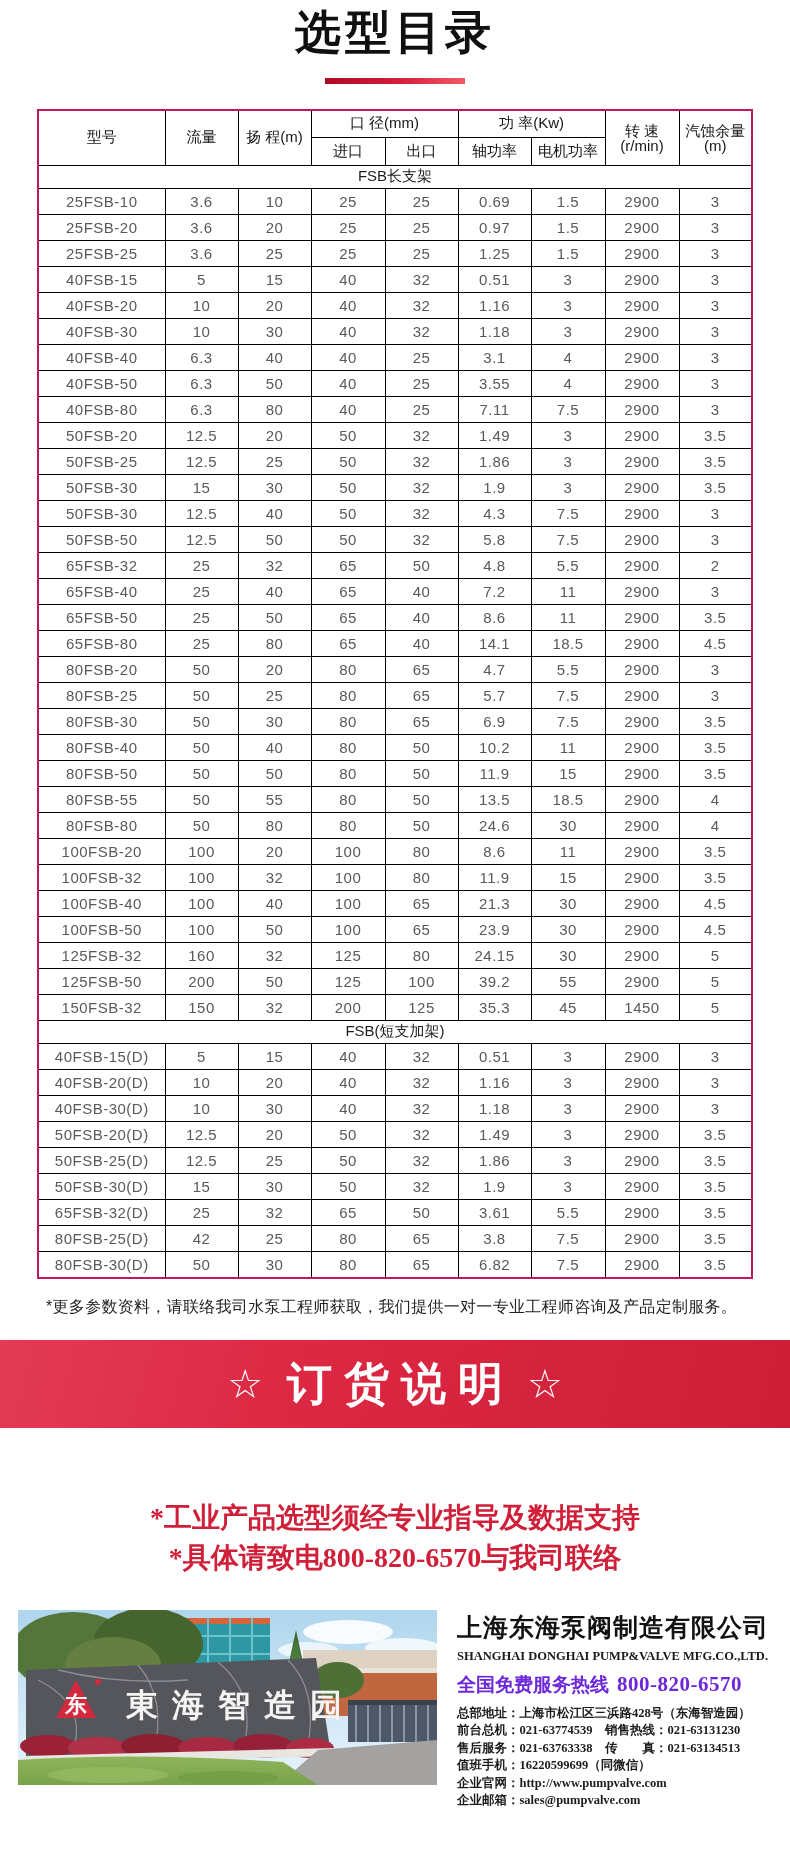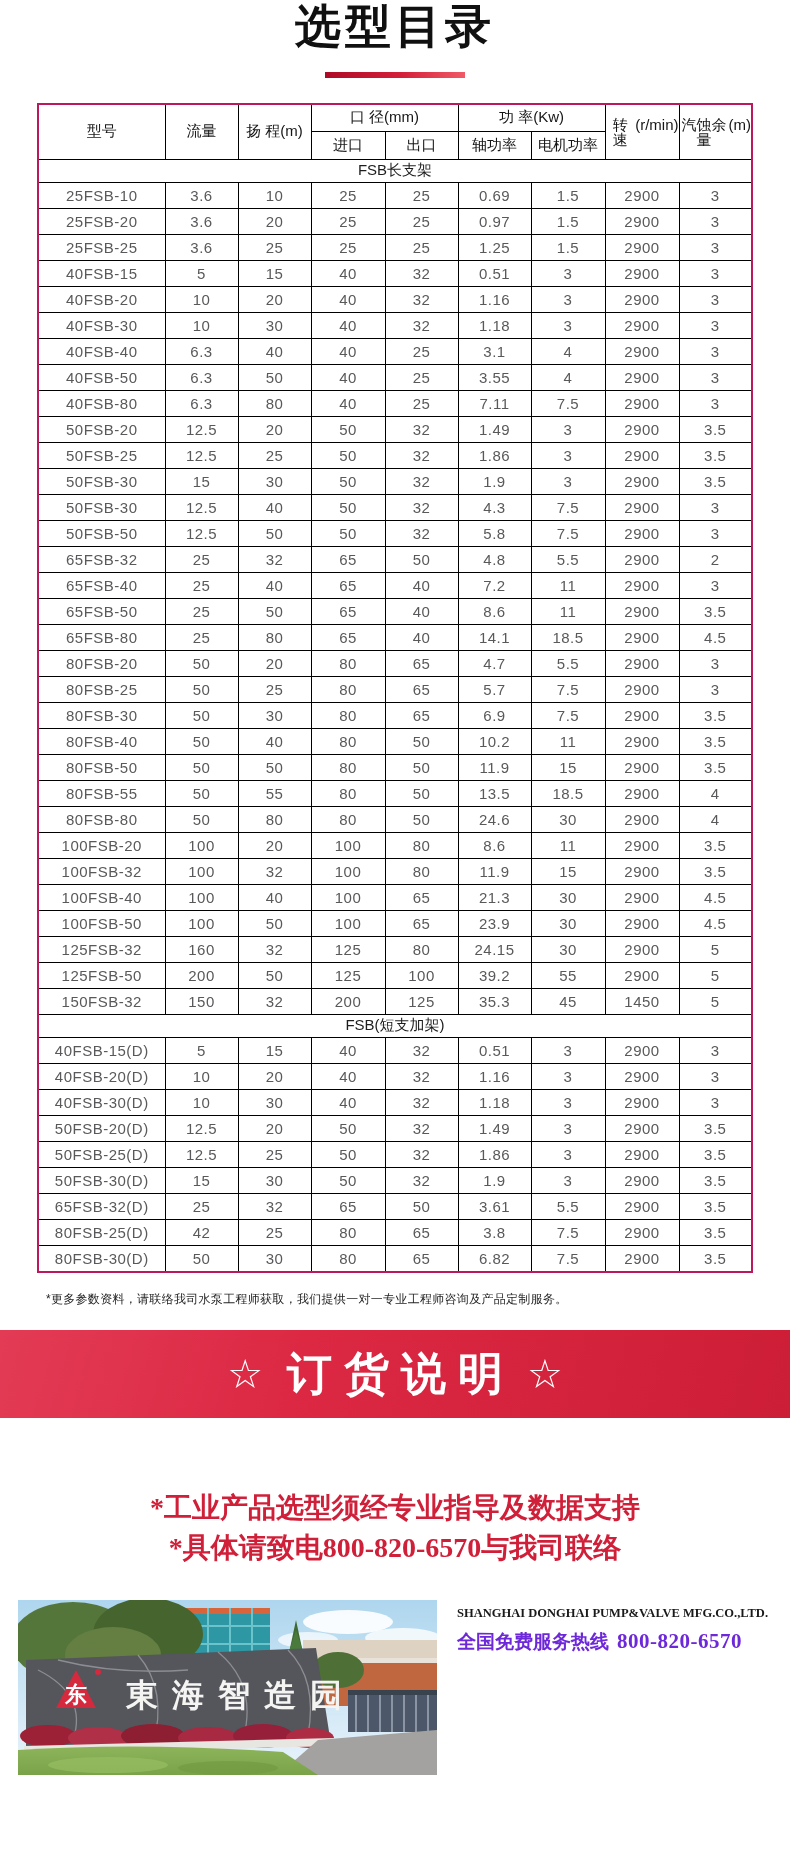--- a/index.html
+++ b/index.html
@@ -2,38 +2,38 @@
 <html><head>
 <meta charset="utf-8">
 <style>
   html,body{margin:0;padding:0;}
   body{
     width:790px;min-height:1857px;background:#ffffff;
     font-family:"Liberation Sans","DejaVu Sans",sans-serif;
     -webkit-font-smoothing:antialiased;position:relative;overflow-x:hidden;
   }
   
-  .title-wrap{padding-top:0;text-align:center;}
+  .title-wrap{padding-top:6px;text-align:center;}
   .page-title{font-size:46px;font-weight:900;color:#101010;letter-spacing:4px;line-height:1.15;}
   .title-underline{width:140px;height:6px;margin:19px auto 0;
     background:linear-gradient(90deg,#ad0a26 0%,#d41f3a 55%,#f05a68 100%);}
   
   table.spec{margin:25px auto 0;width:714px;border-collapse:collapse;table-layout:fixed;
     border:2px solid #be185d;}
   table.spec th,table.spec td{border:1px solid #000;text-align:center;vertical-align:middle;
     padding:0;font-weight:400;}
   table.spec th{font-size:15px;color:#161616;}
   tr.hdr1 th{height:26px;}
   tr.hdr2 th{height:27px;}
-  .two-line{display:flex;justify-content:flex-start;}
+  .two-line{display:flex;flex-direction:column;justify-content:flex-start;}
   .two-line span{line-height:15px;}
   tr.section-row td{height:22px;font-size:15px;color:#1d1d1d;}
   tr.data-row td{height:25px;font-size:15px;color:#59595b;letter-spacing:0.5px;}
   
-  .note{margin:18px 0 0 46px;font-size:12px;color:#242424;letter-spacing:0.3px;}
+  .note{margin:18px 0 0 46px;font-size:16px;color:#242424;letter-spacing:0.3px;}
   
   .order-banner{margin-top:22px;height:88px;width:100%;
     background:linear-gradient(105deg,#e33b55 0%,#dc2843 38%,#cd1e37 100%);
     display:flex;align-items:center;justify-content:center;}
   .order-banner .star{color:#ffffff;font-size:40px;font-weight:700;line-height:1;}
   .order-banner .banner-title{color:#ffffff;font-size:45px;font-weight:900;
     letter-spacing:12px;margin:0 12px 0 24px;line-height:1;}
   
   .notice{margin-top:70px;text-align:center;color:#d01f38;
     font-family:"Liberation Serif","DejaVu Serif",serif;font-weight:700;
@@ -660,18 +660,27 @@
       <polygon points="6,146 316,138 318,146 6,154" fill="#e8e6e0"></polygon>
 
       <polygon points="300,140 419,130 419,175 260,175" fill="#a3a2a0"></polygon>
 
       <path d="M0 150 Q 120 142 265 152 L 300 175 L 0 175 Z" fill="url(#grassg)"></path>
       <ellipse cx="90" cy="165" rx="60" ry="8" fill="#97bd63" opacity="0.7"></ellipse>
       <ellipse cx="210" cy="168" rx="50" ry="7" fill="#6f9a40" opacity="0.6"></ellipse>
     </svg>
   </div>
   <div class="info-col">
+    <div class="company-cn">上海东海泵阀制造有限公司</div>
     <div class="company-en">SHANGHAI DONGHAI PUMP&amp;VALVE MFG.CO.,LTD.</div>
     <div class="hotline">
       <span>全国免费服务热线</span><span class="hotline-number">800-820-6570</span>
     </div>
+    <div class="footer-details">
+        <div class="detail-line">总部地址：上海市松江区三浜路428号（东海智造园）</div>
+        <div class="detail-line">前台总机：021-63774539　销售热线：021-63131230</div>
+        <div class="detail-line">售后服务：021-63763338　传　　真：021-63134513</div>
+        <div class="detail-line">值班手机：16220599699（同微信）</div>
+        <div class="detail-line">企业官网：http://www.pumpvalve.com</div>
+        <div class="detail-line">企业邮箱：sales@pumpvalve.com</div>
+      </div>
   </div>
 </div>
 
 </body></html>

